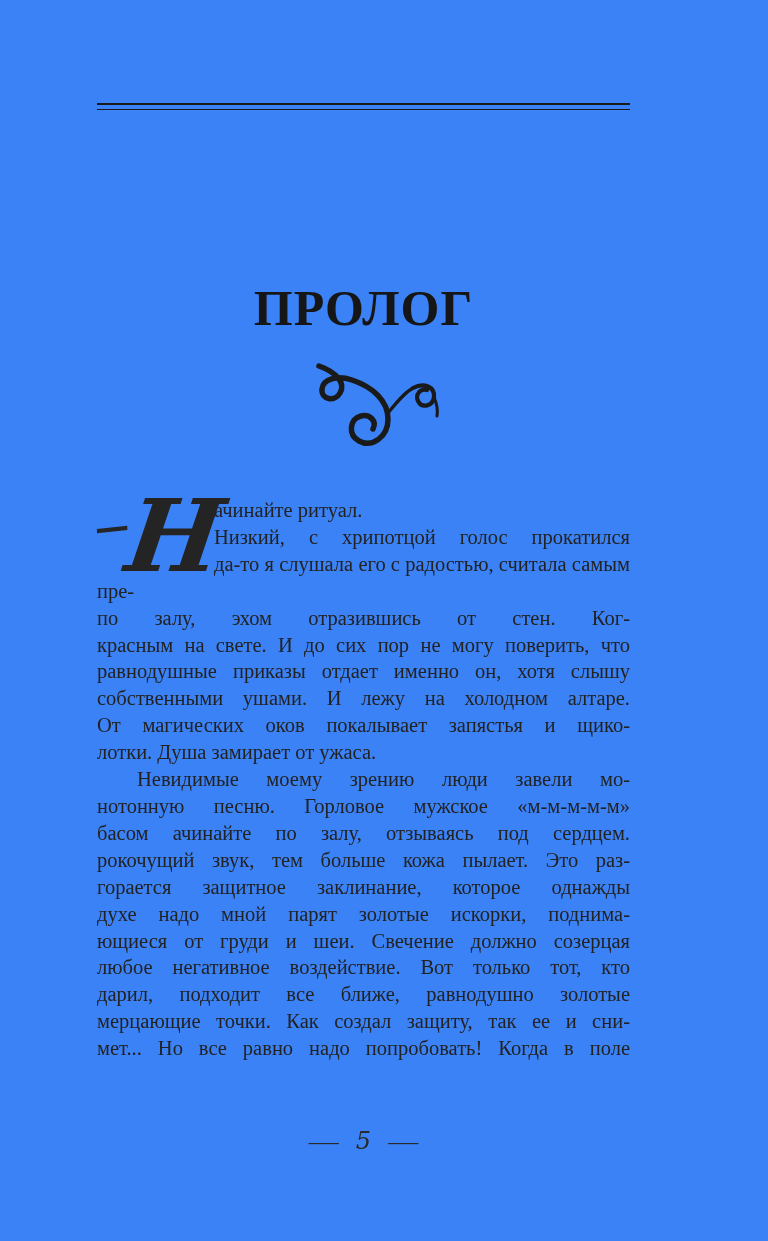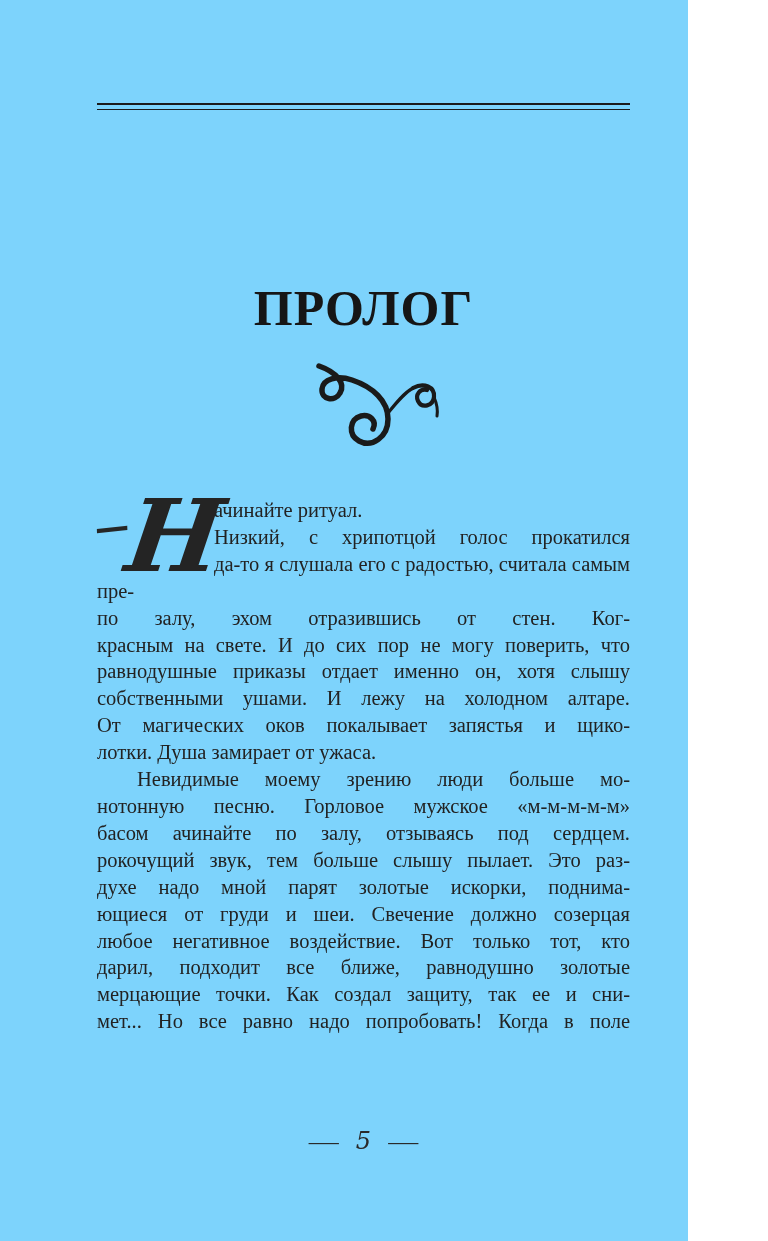--- a/index.html
+++ b/index.html
@@ -1,20 +1,20 @@
 <!DOCTYPE html>
 <html><head>
 <meta charset="utf-8">
 <style>
   html, body { margin: 0; padding: 0; background: #ffffff; }
   .page {
     position: relative;
-    width: 688px;
+    width: 768px;
     height: 1241px;
-    background: #7dd3fc;
+    background: #3b82f6;
     overflow: hidden;
     font-family: "Liberation Serif", "DejaVu Serif", serif;
     color: #1e1e1e;
   }
   .content {
     position: absolute;
     left: 97px;
     top: 0;
     width: 533px;
     height: 1241px;
@@ -157,24 +157,25 @@
           <div class="line">Низкий, с хрипотцой голос прокатился</div>
           <div class="line">да-то я слушала его с радостью, считала самым пре-</div>
           <div class="line">по залу, эхом отразившись от стен. Ког-</div>
           <div class="line">красным на свете. И до сих пор не могу поверить, что</div>
           <div class="line">равнодушные приказы отдает именно он, хотя слышу</div>
           <div class="line">собственными ушами. И лежу на холодном алтаре.</div>
           <div class="line">От магических оков покалывает запястья и щико-</div>
           <div class="line flush">лотки. Душа замирает от ужаса.</div>
         </div>
         <div class="para">
-          <div class="line indent">Невидимые моему зрению люди больше мо-</div>
+          <div class="line indent">Невидимые моему зрению люди завели мо-</div>
           <div class="line">нотонную песню. Горловое мужское «м-м-м-м-м»</div>
           <div class="line">басом ачинайте по залу, отзываясь под сердцем.</div>
-          <div class="line">рокочущий звук, тем больше слышу пылает. Это раз-</div>
+          <div class="line">рокочущий звук, тем больше кожа пылает. Это раз-</div>
+          <div class="line">горается защитное заклинание, которое однажды</div>
           <div class="line">духе надо мной парят золотые искорки, поднима-</div>
           <div class="line">ющиеся от груди и шеи. Свечение должно созерцая</div>
           <div class="line">любое негативное воздействие. Вот только тот, кто</div>
           <div class="line">дарил, подходит все ближе, равнодушно золотые</div>
           <div class="line">мерцающие точки. Как создал защиту, так ее и сни-</div>
           <div class="line">мет... Но все равно надо попробовать! Когда в поле</div>
         </div>
       </div>
 
     <div class="footer">

